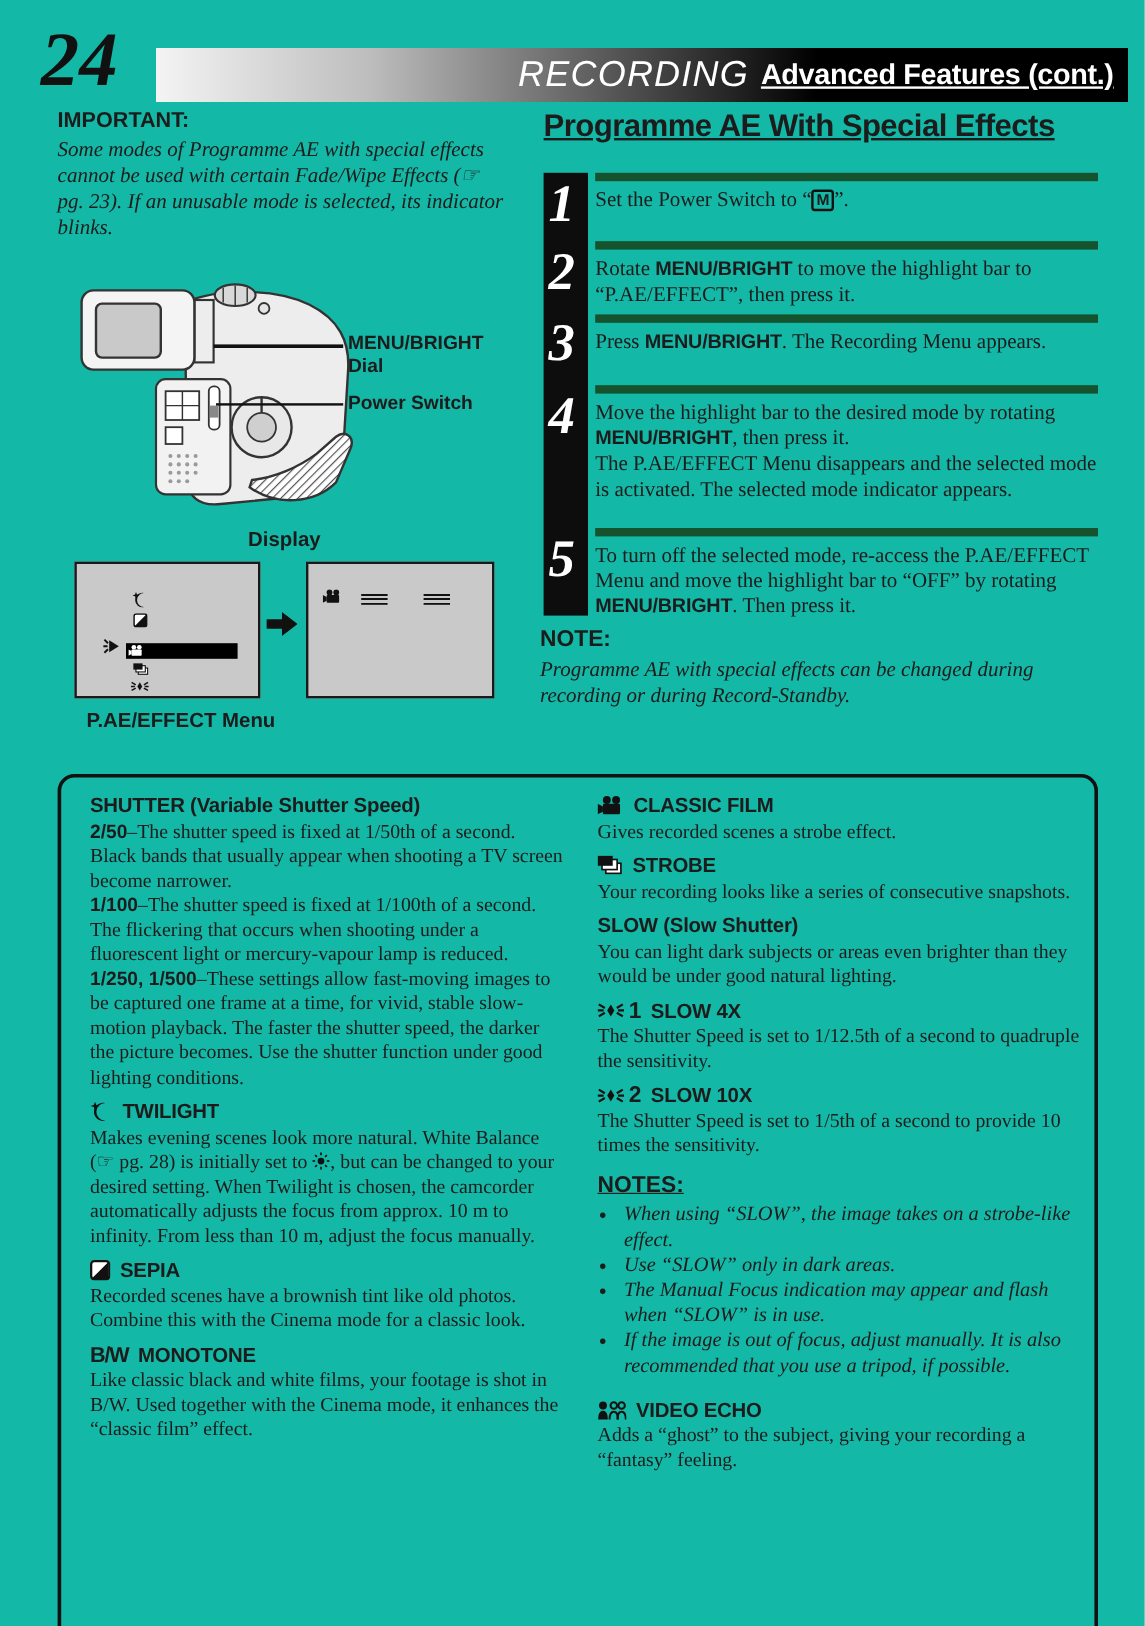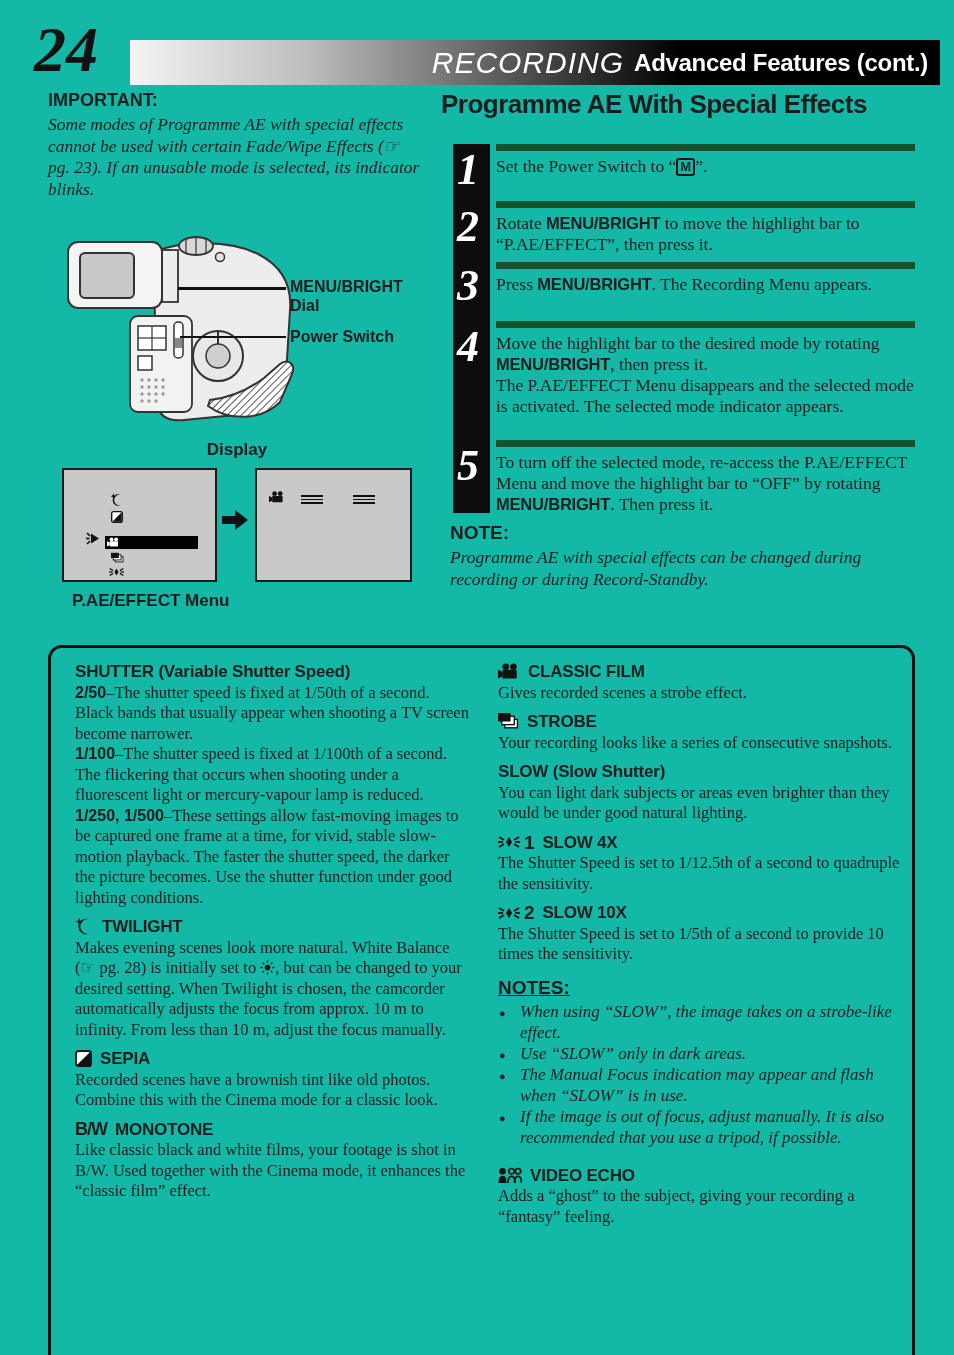--- a/index.html
+++ b/index.html
@@ -15,21 +15,21 @@
   }
   .header-bar {
     position:absolute; left:130px; top:40px; width:810px; height:45px;
     background:linear-gradient(90deg,#f4f4f4 0%, #bdbdbd 22%, #4a4a4a 50%, #000 68%, #000 100%);
     display:flex; align-items:center; justify-content:flex-end; padding-right:12px; gap:10px;
   }
   .header-italic {
     font:italic 400 30px/1 "Liberation Sans", sans-serif; color:#fff; letter-spacing:1px;
   }
   .header-bold {
-    font:700 24px/1 "Liberation Sans", sans-serif; color:#fff; letter-spacing:-0.3px;
+    font:700 24px/1 "Liberation Sans", sans-serif; color:#fff; letter-spacing:-0.3px;text-decoration:underline;
   }
   
   .important-title { position:absolute; left:48px; top:90px; font:700 18px "Liberation Sans", sans-serif; }
   .important-body  { position:absolute; left:48px; top:114px; width:372px;
                      font:italic 17.5px/21.5px "Liberation Serif", serif; }
   .camcorder { position:absolute; left:62px; top:226px; }
   .leader-1 { position:absolute; left:178px; top:287px; width:108px; border-top:3px solid #111; }
   .leader-2 { position:absolute; left:180px; top:336px; width:106px; border-top:2px solid #111; }
   .dial-label  { position:absolute; left:290px; top:277px; font:700 16px/19px "Liberation Sans", sans-serif; }
   .power-label { position:absolute; left:290px; top:327px; font:700 16px/19px "Liberation Sans", sans-serif; }
@@ -38,22 +38,22 @@
   .screen { position:absolute; background:#c9c9c9; border:2px solid #1a1a1a; }
   .screen-left  { left:62px;  top:468px; width:155px; height:114px; }
   .screen-right { left:255px; top:468px; width:157px; height:114px; }
   .transition-arrow { position:absolute; left:222px; top:510px; }
   .menu-caption { position:absolute; left:72px; top:591px; font:700 17px "Liberation Sans", sans-serif; }
   .mi { position:absolute; }
   .menu-highlight-bar { position:absolute; left:41px; top:66px; width:93px; height:13px; background:#000; }
   .tlines { position:absolute; width:22px; height:9px;
             background:repeating-linear-gradient(#111 0 1.8px, transparent 1.8px 3.6px); }
   
-  .section-title { position:absolute; left:441px; top:90px;
-                   font:700 26px/1.1 "Liberation Sans", sans-serif; letter-spacing:-0.5px; }
+  .section-title { position:absolute; left:453px; top:90px;
+                   font:700 26px/1.1 "Liberation Sans", sans-serif; letter-spacing:-0.5px;text-decoration:underline; }
   .num-bar { position:absolute; left:453px; top:144px; width:37px; height:369px; background:#0d0d0d; }
   .step-num { position:absolute; left:4px; font:italic 700 44px/1 "Liberation Serif", serif; color:#fff; }
   .steps-col { position:absolute; left:496px; top:144px; width:419px; }
   .step { border-top:7px solid #14532d; padding-top:5px; font:17.5px/21px "Liberation Serif", serif; }
   .step b { font-family:"Liberation Sans", sans-serif; font-size:16.5px; letter-spacing:-0.2px; }
   .step-1 { min-height:57px; } .step-2 { min-height:59px; } .step-3 { min-height:61px; }
   .step-4 { min-height:119px; } .step-5 { min-height:68px; }
   .m-box { display:inline-block; border:2px solid #111; border-radius:3px; padding:0 2px;
            font:700 13px/14px "Liberation Sans", sans-serif; vertical-align:1px; }
   .note-title { position:absolute; left:450px; top:522px; font:800 19px "Liberation Sans", sans-serif; }

